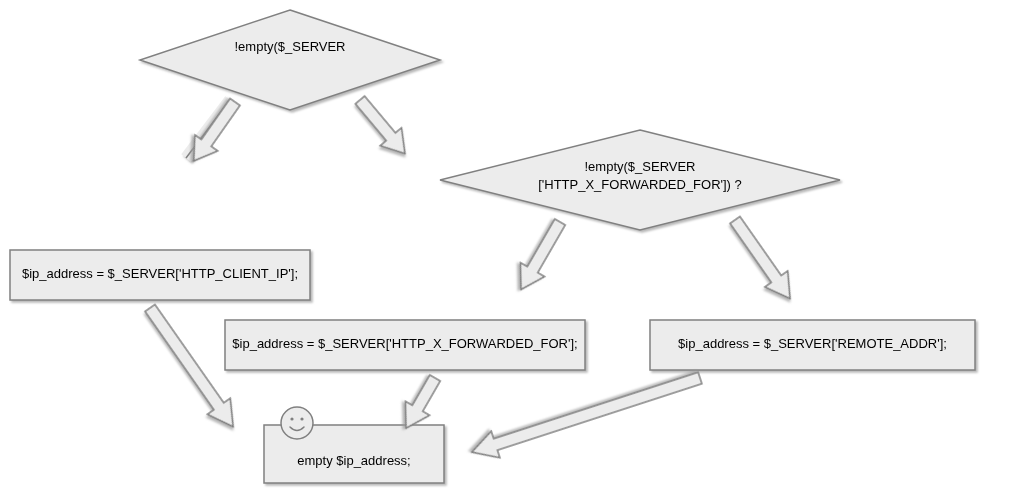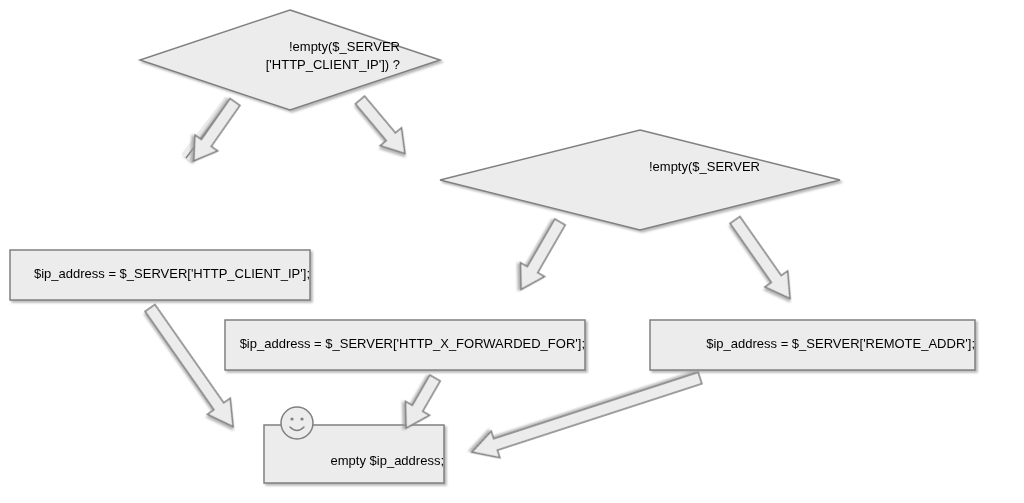--- a/index.html
+++ b/index.html
@@ -9,49 +9,49 @@
     height: 503px;
     background: #ffffff;
     font-family: Arial, Helvetica, sans-serif;
     font-size: 13px;
     color: #000;
     position: relative;
     overflow: hidden;
   }
   svg { display: block; }
   .node-text {
-    text-align: right;
+    text-align: center;
     line-height: 1.35;
   }
 </style>
 </head>
 <body>
 
 <svg width="1024" height="503" viewBox="0 0 1024 503">
   <defs>
     <filter id="shadow" x="-10%" y="-10%" width="130%" height="130%">
       <feDropShadow dx="2" dy="2" stdDeviation="1.2" flood-color="#999" flood-opacity="0.7"></feDropShadow>
     </filter>
   </defs>
 
   <g>
     <polygon points="290,10 440,60 290,110 140,60" fill="#ececec" stroke="#808080" stroke-width="1.5" filter="url(#shadow)"></polygon>
     <foreignObject x="180" y="38" width="220" height="44">
       <div xmlns="http://www.w3.org/1999/xhtml" class="node-text">
         <div>!empty($_SERVER</div>
-        <div>['HTTP_CLIENT_IP']) ?</div>
       </div>
     </foreignObject>
   </g>
 
   <g>
     <polygon points="640,130 840,180 640,230 440,180" fill="#ececec" stroke="#808080" stroke-width="1.5" filter="url(#shadow)"></polygon>
     <foreignObject x="520" y="158" width="240" height="44">
       <div xmlns="http://www.w3.org/1999/xhtml" class="node-text">
         <div>!empty($_SERVER</div>
+        <div>['HTTP_X_FORWARDED_FOR']) ?</div>
       </div>
     </foreignObject>
   </g>
 
   <g>
     <rect x="10" y="250" width="300" height="50" fill="#ececec" stroke="#808080" stroke-width="1.5" filter="url(#shadow)"></rect>
     <foreignObject x="10" y="265" width="300" height="24">
       <div xmlns="http://www.w3.org/1999/xhtml" class="node-text">$ip_address = $_SERVER['HTTP_CLIENT_IP'];</div>
     </foreignObject>
   </g>

